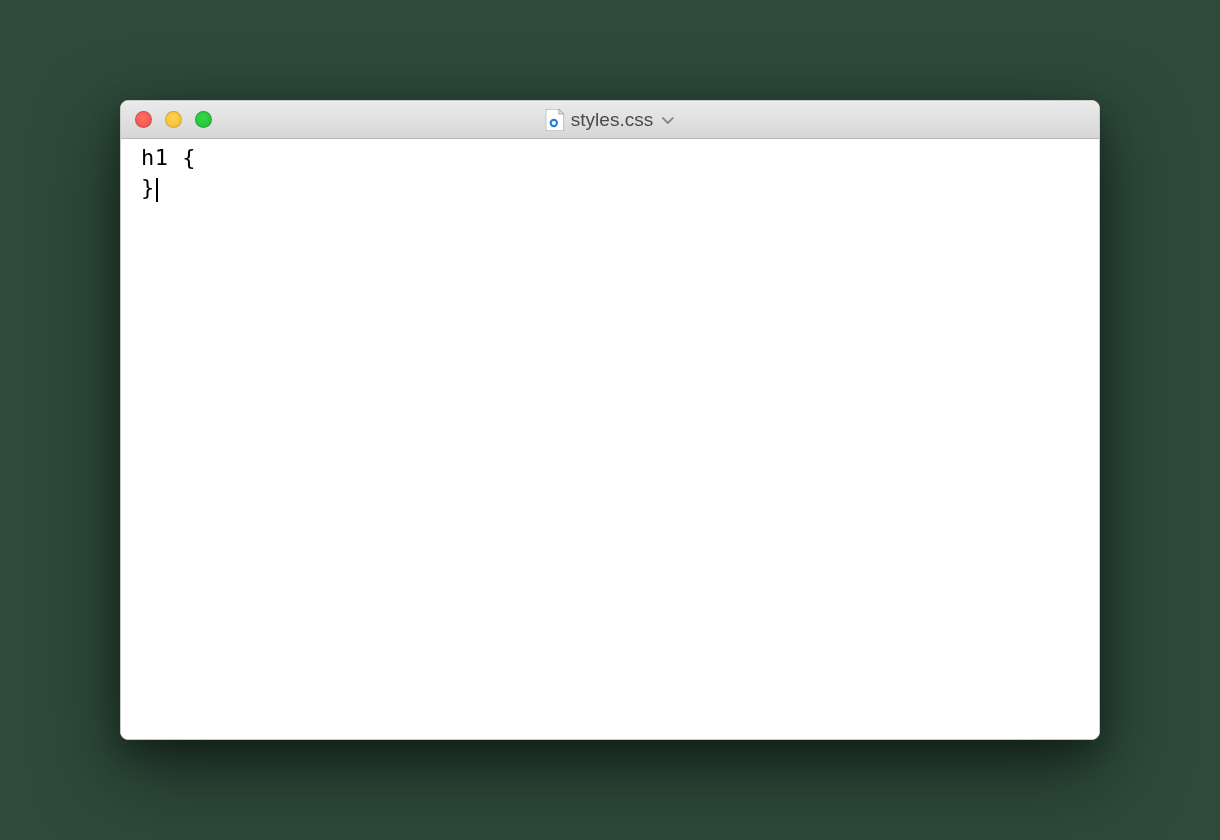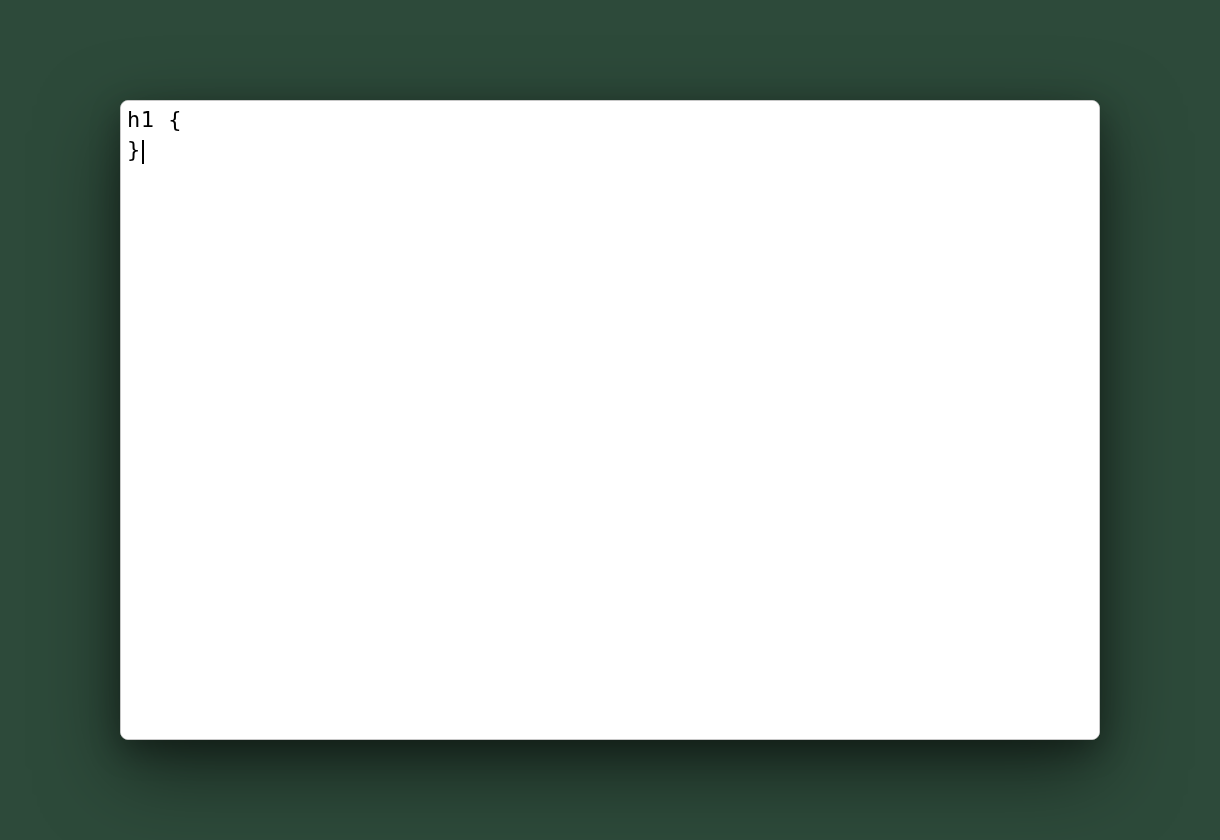--- a/index.html
+++ b/index.html
@@ -79,21 +79,21 @@
       height: 100%;
     }
     .dropdown-chevron {
       color: #8a8a8a;
       font-size: 14px;
       margin-left: 2px;
     }
     .editor {
       flex: 1;
       background: #ffffff;
-      padding: 4px 6px;
+      padding: 4px 20px;
       font-family: "Menlo", "Monaco", "Consolas", monospace;
       font-size: 22px;
       line-height: 1.35;
       color: #000000;
       white-space: pre;
       letter-spacing: 0.5px;
       position: relative;
     }
     .code-line {
       display: block;
@@ -106,14 +106,37 @@
       vertical-align: text-bottom;
       margin-left: 1px;
       position: relative;
       top: 2px;
     }
   </style>
 </head>
 <body>
 
 <div class="window">
+  <div class="titlebar">
+    <div class="traffic-lights">
+      <div class="traffic-light tl-close"></div>
+      <div class="traffic-light tl-minimize"></div>
+      <div class="traffic-light tl-maximize"></div>
+    </div>
+    <div class="title-center">
+      <span class="file-icon">
+        <svg viewBox="0 0 18 22">
+          <path d="M2 0 L13 0 L18 5 L18 22 L0 22 L0 2 Q0 0 2 0 Z" fill="#ffffff" stroke="#9a9a9a" stroke-width="1"></path>
+          <path d="M13 0 L13 5 L18 5 Z" fill="#e8e8e8" stroke="#9a9a9a" stroke-width="0.8"></path>
+          <circle cx="8" cy="14" r="4.2" fill="#2a7ed6"></circle>
+          <circle cx="8" cy="14" r="2.1" fill="#ffffff"></circle>
+        </svg>
+      </span>
+      <span>styles.css</span>
+      <span class="dropdown-chevron">
+        <svg width="12" height="8" viewBox="0 0 12 8">
+          <path d="M1 1 L6 6 L11 1" stroke="#8a8a8a" stroke-width="1.8" fill="none" stroke-linecap="round" stroke-linejoin="round"></path>
+        </svg>
+      </span>
+    </div>
+  </div>
   <div class="editor"><span class="code-line">h1 {</span><span class="code-line"><span>}</span><span class="cursor"></span></span></div>
 </div>
 
 </body></html>

